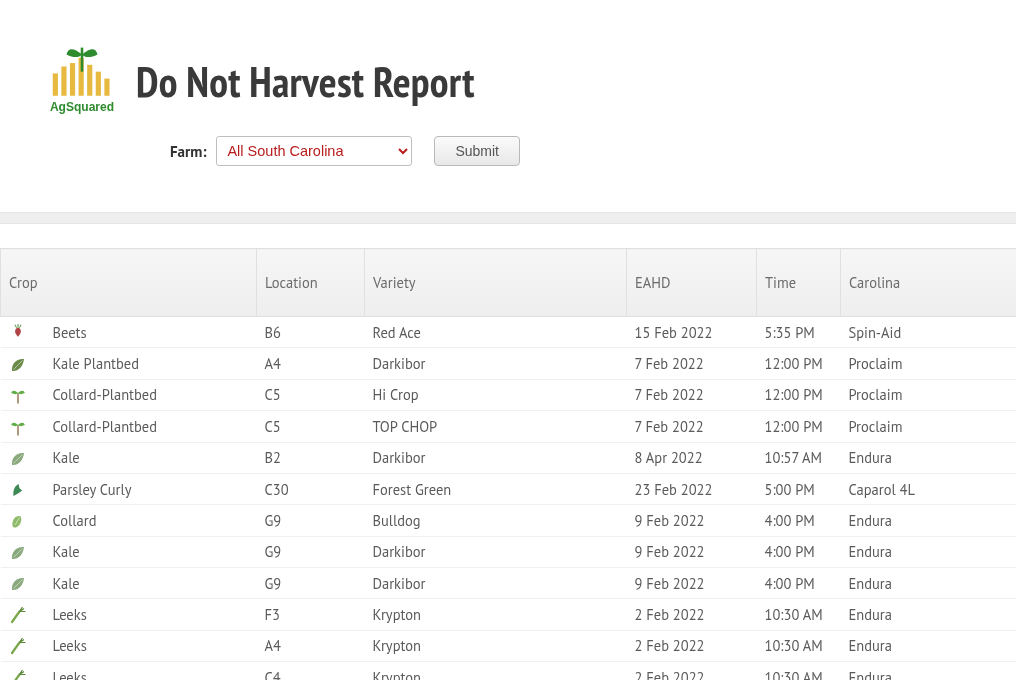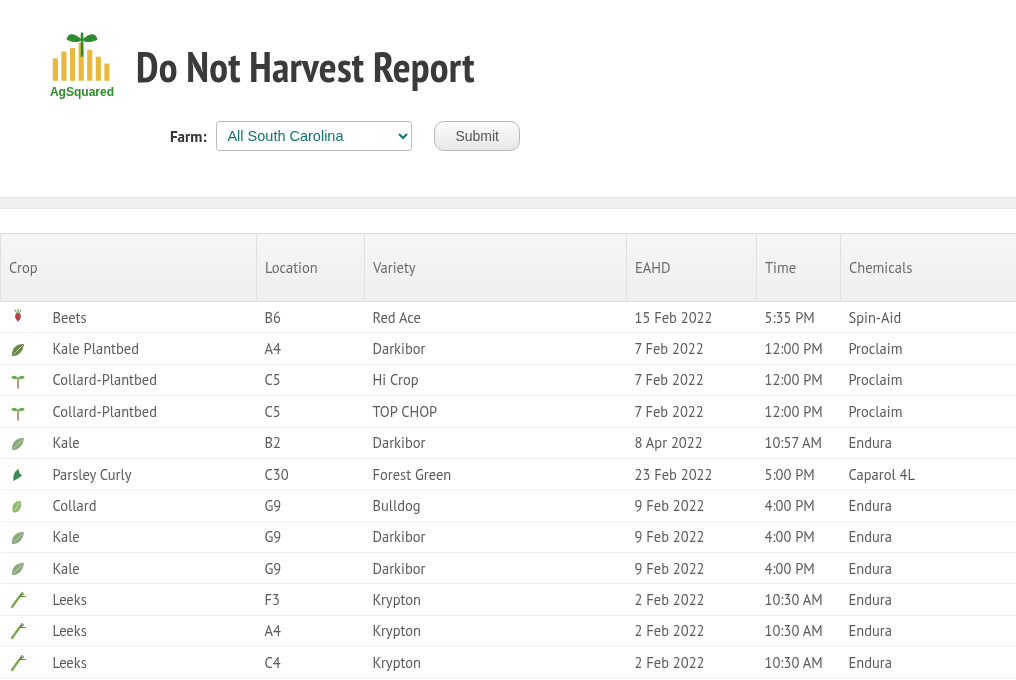--- a/index.html
+++ b/index.html
@@ -14,21 +14,21 @@
     width: 1016px;
     height: 680px;
     margin: 0 auto;
     overflow: hidden;
     position: relative;
   }
   .header-row {
     display: flex;
     align-items: flex-start;
     padding-left: 28px;
-    padding-top: 13px;
+    padding-top: 28px;
   }
   .logo-box {
     width: 108px;
     height: 108px;
     background: #ffffff;
     display: flex;
     align-items: center;
     justify-content: center;
   }
   .title {
@@ -50,28 +50,28 @@
     color: #333;
     font-size: 15px;
   }
   select.farm-select {
     width: 196px;
     height: 30px;
     border: 1px solid #bfbfbf;
     border-radius: 3px;
     padding: 2px 6px;
     font-size: 14.5px;
-    color: #0f766e;
+    color: #b91c1c;
     background: #fff;
   }
   button.submit-btn {
     height: 30px;
     padding: 0 20px;
     border: 1px solid #b9b9b9;
-    border-radius: 10px;
+    border-radius: 4px;
     background: linear-gradient(#fbfbfb, #e8e8e8);
     color: #555;
     font-size: 14px;
     cursor: pointer;
     margin-left: 12px;
   }
   .divider {
     margin-top: 46px;
     height: 12px;
     width: 100%;
@@ -173,21 +173,21 @@
           <col class="c-time">
           <col class="c-chem">
       </colgroup>
       <thead>
         <tr>
           <th colspan="2">Crop</th>
           <th>Location</th>
           <th>Variety</th>
           <th>EAHD</th>
           <th>Time</th>
-          <th>Chemicals</th>
+          <th>Carolina</th>
         </tr>
       </thead>
       <tbody>
 
       <tr>
             <td><span class="crop-icon"><svg viewBox="0 0 24 24">
                   <path d="M12 5 C9 5 7 9 9 13 C10 15 12 17 12 17 C12 17 14 15 15 13 C17 9 15 5 12 5 Z" fill="#b04343"></path>
                   <path d="M10 5 L8 1 M12 5 L12 0 M14 5 L16 1" stroke="#4a8a3a" stroke-width="1.3" fill="none"></path>
                 </svg></span></td>
             <td>Beets</td>

